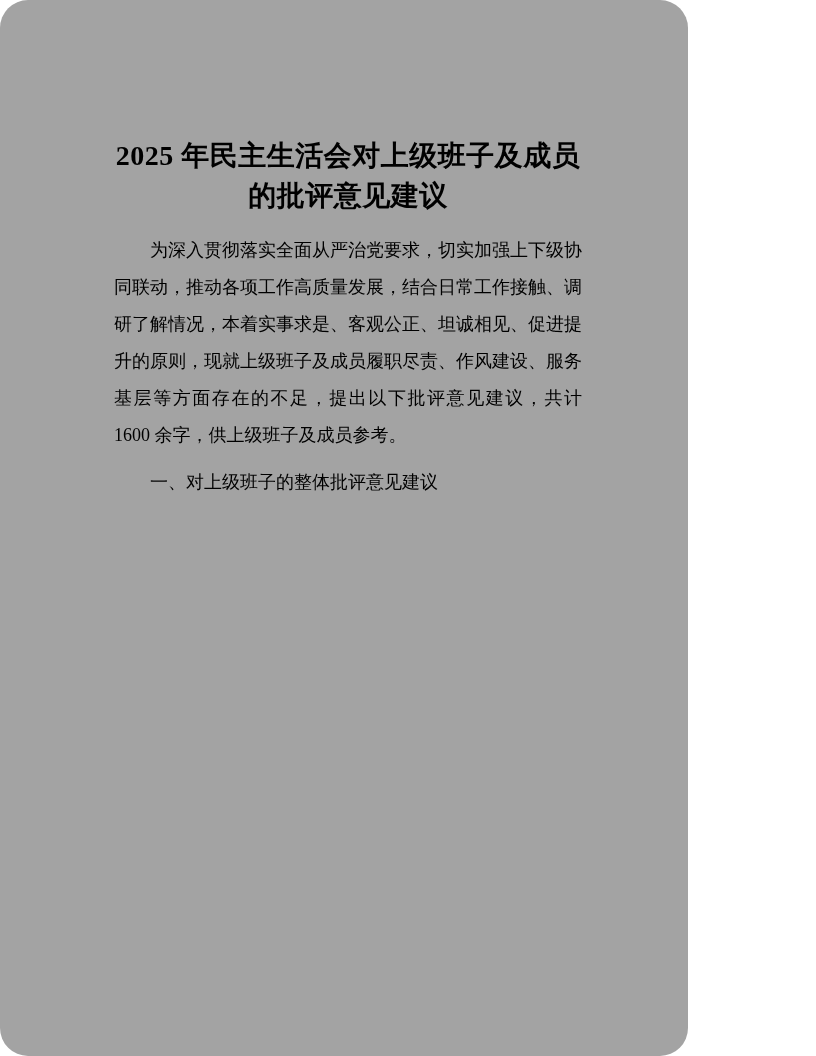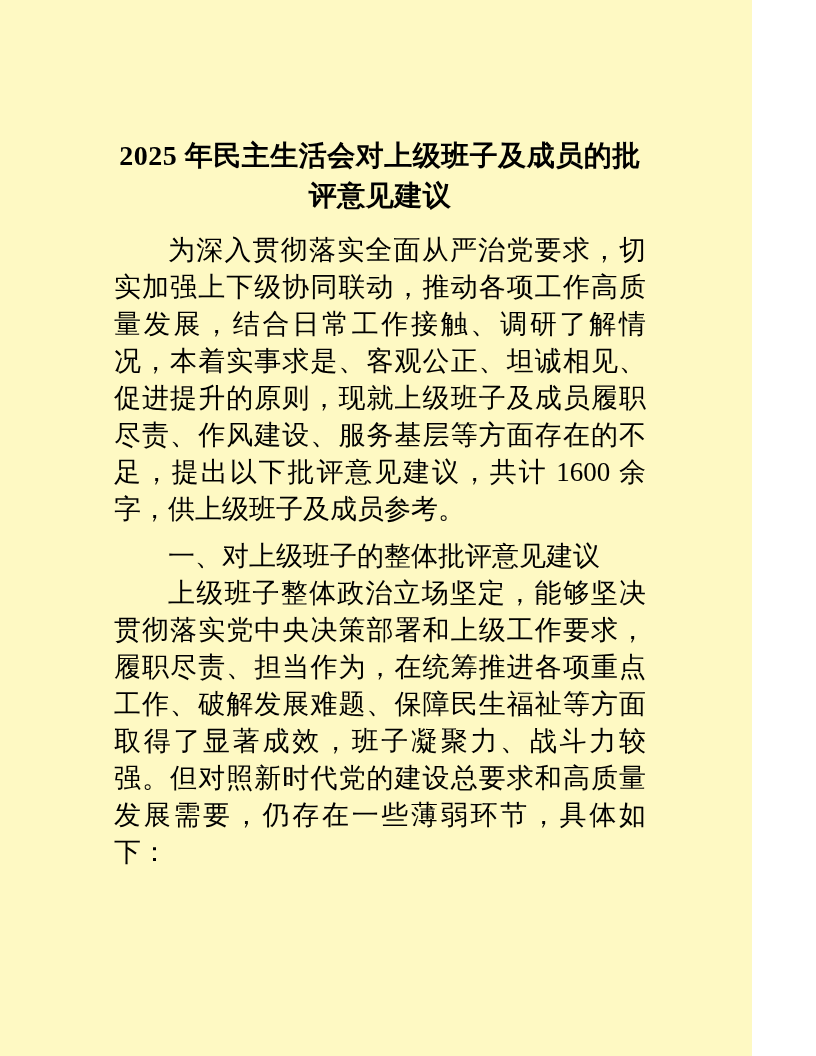--- a/index.html
+++ b/index.html
@@ -7,52 +7,52 @@
     width: 816px;
     background: #ffffff;
   }
   body {
     height: 1056px;
     overflow: hidden;
     font-family: "Liberation Serif", serif;
     color: #000000;
   }
   .page {
-    width: 752px;
+    width: 688px;
     height: 1056px;
-    background: #fef9c3;
+    background: #a3a3a3;
     padding: 136px 106px 0 114px;
+    border-radius: 28px;
   }
   .doc-title {
     font-size: 28px;
     line-height: 40px;
     font-weight: bold;
     text-align: center;
     letter-spacing: 0.5px;
     margin-bottom: 16px;
   }
   .body-para {
-    font-size: 27px;
+    font-size: 18px;
     line-height: 37px;
     text-align: justify;
     text-justify: inter-ideograph;
     text-indent: 2em;
     margin-bottom: 10px;
   }
   .section-heading {
     margin-top: 4px;
-    margin-bottom: 0;
+    margin-bottom: 10px;
     font-family: Liberation Serif, serif;
   }
 </style>
 </head>
 <body>
 
 <div class="page">
   <h1 class="doc-title">2025 年民主生活会对上级班子及成员的批评意见建议</h1>
 
   <p class="body-para">为深入贯彻落实全面从严治党要求，切实加强上下级协同联动，推动各项工作高质量发展，结合日常工作接触、调研了解情况，本着实事求是、客观公正、坦诚相见、促进提升的原则，现就上级班子及成员履职尽责、作风建设、服务基层等方面存在的不足，提出以下批评意见建议，共计 1600 余字，供上级班子及成员参考。</p>
 
   <p class="body-para section-heading">一、对上级班子的整体批评意见建议</p>
 
-  <p class="body-para">上级班子整体政治立场坚定，能够坚决贯彻落实党中央决策部署和上级工作要求，履职尽责、担当作为，在统筹推进各项重点工作、破解发展难题、保障民生福祉等方面取得了显著成效，班子凝聚力、战斗力较强。但对照新时代党的建设总要求和高质量发展需要，仍存在一些薄弱环节，具体如下：</p>
 
 </div>
 
 </body></html>

